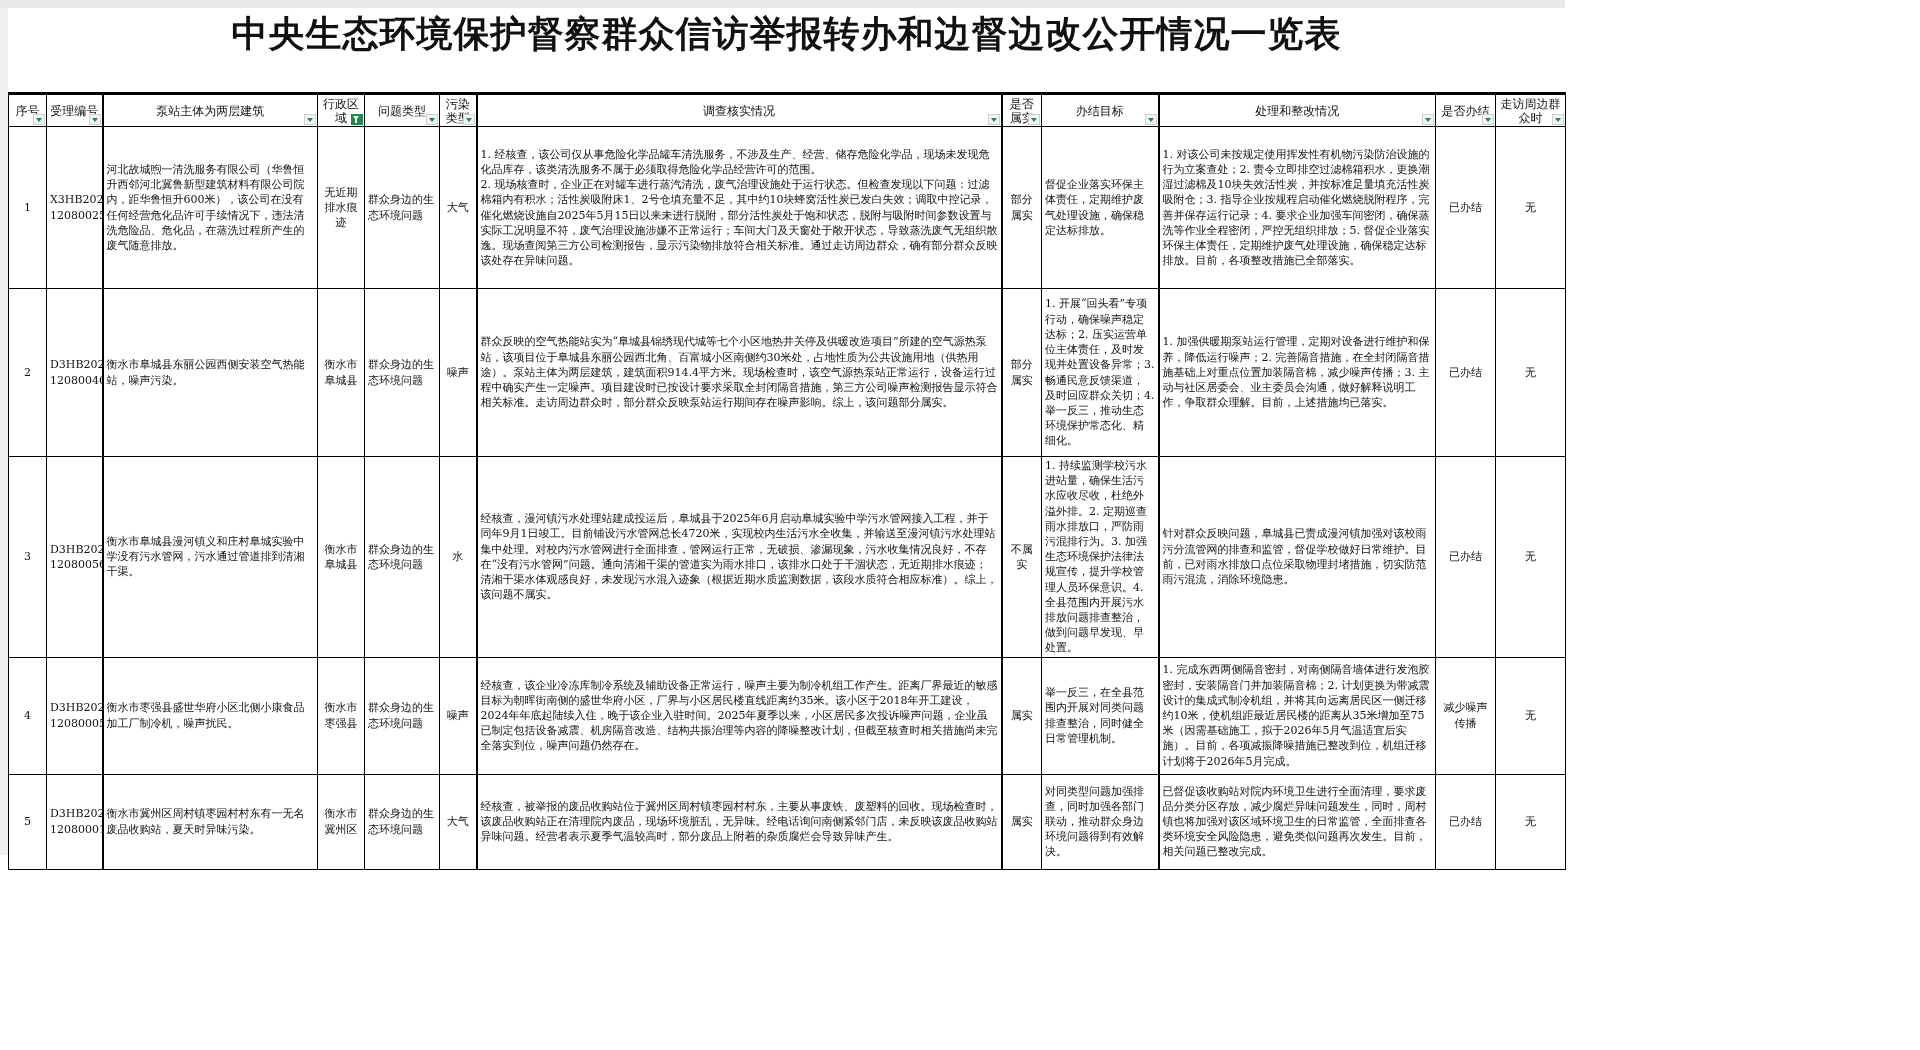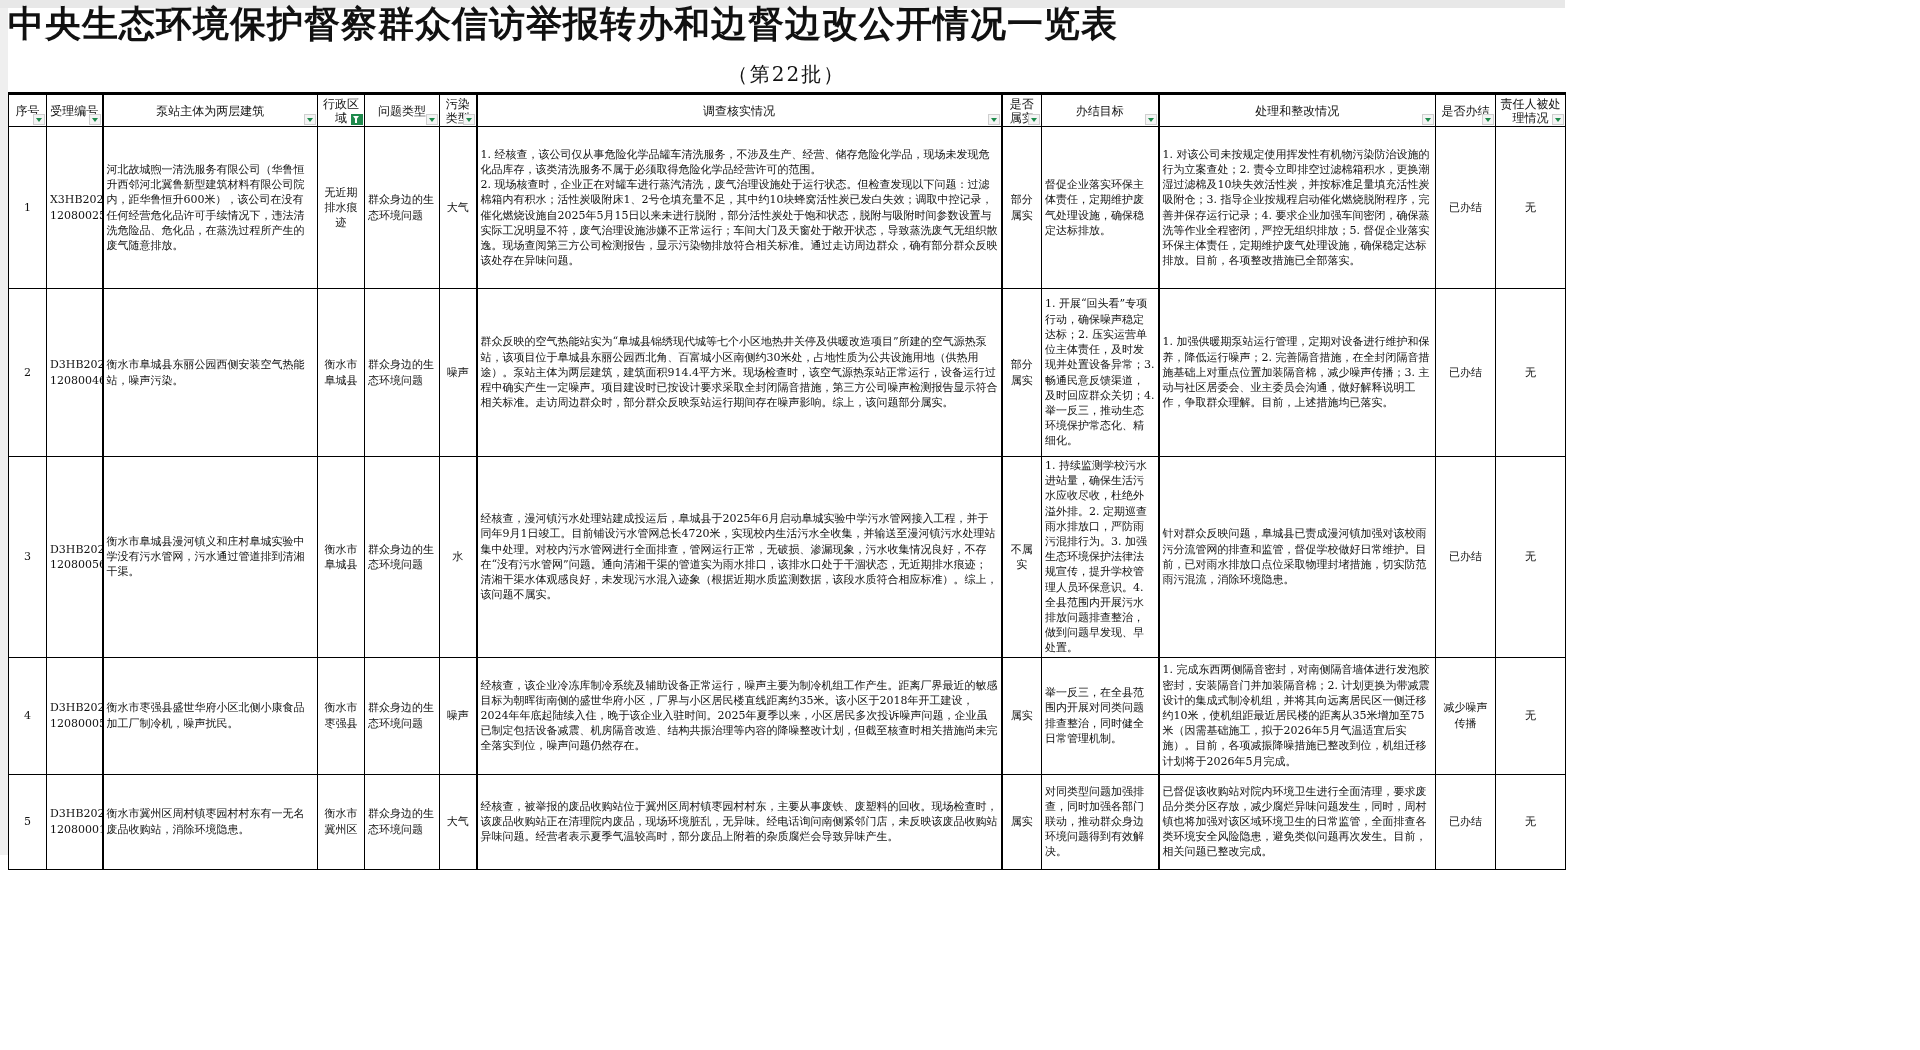--- a/index.html
+++ b/index.html
@@ -1,20 +1,20 @@
 <!DOCTYPE html>
 <html><head>
 <meta charset="utf-8">
 <style>
   html, body { margin:0; padding:0; background:#ffffff; }
   body { width:1920px; height:1050px; overflow:hidden; font-family:"DejaVu Sans","Liberation Sans",sans-serif; color:#111; position:relative; }
   .sheet { position:absolute; left:0; top:0; width:1565px; height:855px; background:#fff; }
   .topband { position:absolute; left:0; top:0; width:1565px; height:8px; background:#e8e8e8; }
   .leftband { position:absolute; left:0; top:8px; width:8px; height:847px; background:#efefef; }
-  .title { position:absolute; left:8px; top:0; width:1557px; font-family:"DejaVu Serif","Liberation Serif",serif; font-weight:bold; font-size:36px; letter-spacing:1px; line-height:46px; }
+  .title { position:absolute; left:8px; top:10px; width:1557px; text-align:center; font-family:"DejaVu Serif","Liberation Serif",serif; font-weight:bold; font-size:36px; letter-spacing:1px; line-height:46px; }
   .subtitle { position:absolute; left:8px; top:60px; width:1557px; text-align:center; font-family:"DejaVu Serif","Liberation Serif",serif; font-size:20px; line-height:28px; letter-spacing:2px; }
   table.grid { position:absolute; left:8px; top:92px; border-collapse:collapse; table-layout:fixed; width:1557px; font-family:"DejaVu Serif","Liberation Serif",serif; }
   table.grid th, table.grid td { border:1px solid #000; padding:1px 3px; vertical-align:middle; font-size:11px; line-height:15.2px; overflow:hidden; }
   table.grid thead tr { border-top:3px solid #000;padding-left:28px; }
   table.grid th { font-weight:normal; font-size:12px; line-height:14px; height:29px; position:relative; text-align:center; font-family:"DejaVu Sans","Liberation Sans",sans-serif; }
   .thick-l { border-left:2px solid #000 !important; }
   .center { text-align:center; }
   .left { text-align:left; }
   .filter-btn { position:absolute; right:1px; bottom:1px; width:12px; height:11px; background:#f4f4f4; border:1px solid #cfcfcf; box-sizing:border-box; }
   .filter-btn::after { content:""; position:absolute; left:2px; top:3px; border-left:3px solid transparent; border-right:3px solid transparent; border-top:4px solid #1e8a4c; }
@@ -23,21 +23,20 @@
   .filter-active::before { content:""; position:absolute; left:4px; top:5px; width:2px; height:4px; background:#fff; }
   .r1 td { height:159px; } .r2 td { height:165px; } .r3 td { height:195px; } .r4 td { height:114px;margin-top:20px; } .r5 td { height:92px;margin-top:32px; }
 </style>
 </head>
 <body>
 
 <div class="sheet">
   <div class="topband"></div>
   <div class="leftband"></div>
   <div class="title">中央生态环境保护督察群众信访举报转办和边督边改公开情况一览表</div>
-  <div class="subtitle">（第22批）</div>
 
   <table class="grid">
     <colgroup>
       <col style="width:38px">
         <col style="width:56px">
         <col style="width:215px">
         <col style="width:47px">
         <col style="width:75px">
         <col style="width:37px">
         <col style="width:525px">
@@ -53,21 +52,21 @@
         <th><span>受理编号</span><span class="filter-btn"></span></th>
         <th class="thick-l"><span>泵站主体为两层建筑</span><span class="filter-btn"></span></th>
         <th><span>行政区域</span><span class="filter-active"></span></th>
         <th><span>问题类型</span><span class="filter-btn"></span></th>
         <th><span>污染类型</span><span class="filter-btn"></span></th>
         <th class="thick-l"><span>调查核实情况</span><span class="filter-btn"></span></th>
         <th class="thick-l"><span>是否属实</span><span class="filter-btn"></span></th>
         <th><span>办结目标</span><span class="filter-btn"></span></th>
         <th class="thick-l"><span>处理和整改情况</span><span class="filter-btn"></span></th>
         <th><span>是否办结</span><span class="filter-btn"></span></th>
-        <th><span>责任人被处理情况</span><span class="filter-btn"></span></th>
+        <th><span>走访周边群众时</span><span class="filter-btn"></span></th>
       </tr>
     </thead>
     <tbody>
       <tr class="r1">
         <td class="center">1</td>
         <td class="center">X3HB2025 12080025</td>
         <td class="left thick-l">河北故城煦一清洗服务有限公司（华鲁恒升西邻河北冀鲁新型建筑材料有限公司院内，距华鲁恒升600米），该公司在没有任何经营危化品许可手续情况下，违法清洗危险品、危化品，在蒸洗过程所产生的废气随意排放。</td>
         <td class="center">无近期排水痕迹</td>
         <td class="left">群众身边的生态环境问题</td>
         <td class="center">大气</td>
@@ -117,21 +116,21 @@
         <td class="left thick-l">经核查，该企业冷冻库制冷系统及辅助设备正常运行，噪声主要为制冷机组工作产生。距离厂界最近的敏感目标为朝晖街南侧的盛世华府小区，厂界与小区居民楼直线距离约35米。该小区于2018年开工建设，2024年年底起陆续入住，晚于该企业入驻时间。2025年夏季以来，小区居民多次投诉噪声问题，企业虽已制定包括设备减震、机房隔音改造、结构共振治理等内容的降噪整改计划，但截至核查时相关措施尚未完全落实到位，噪声问题仍然存在。</td>
         <td class="center thick-l">属实</td>
         <td class="left">举一反三，在全县范围内开展对同类问题排查整治，同时健全日常管理机制。</td>
         <td class="left thick-l">1. 完成东西两侧隔音密封，对南侧隔音墙体进行发泡胶密封，安装隔音门并加装隔音棉；2. 计划更换为带减震设计的集成式制冷机组，并将其向远离居民区一侧迁移约10米，使机组距最近居民楼的距离从35米增加至75米（因需基础施工，拟于2026年5月气温适宜后实施）。目前，各项减振降噪措施已整改到位，机组迁移计划将于2026年5月完成。</td>
         <td class="center">减少噪声传播</td>
         <td class="center">无</td>
       </tr>
       <tr class="r5">
         <td class="center">5</td>
         <td class="center">D3HB2025 12080001</td>
-        <td class="left thick-l">衡水市冀州区周村镇枣园村村东有一无名废品收购站，消除环境隐患。</td>
+        <td class="left thick-l">衡水市冀州区周村镇枣园村村东有一无名废品收购站，夏天时异味污染。</td>
         <td class="center">衡水市冀州区</td>
         <td class="left">群众身边的生态环境问题</td>
         <td class="center">大气</td>
         <td class="left thick-l">经核查，被举报的废品收购站位于冀州区周村镇枣园村村东，主要从事废铁、废塑料的回收。现场检查时，该废品收购站正在清理院内废品，现场环境脏乱，无异味。经电话询问南侧紧邻门店，未反映该废品收购站异味问题。经营者表示夏季气温较高时，部分废品上附着的杂质腐烂会导致异味产生。</td>
         <td class="center thick-l">属实</td>
         <td class="left">对同类型问题加强排查，同时加强各部门联动，推动群众身边环境问题得到有效解决。</td>
         <td class="left thick-l">已督促该收购站对院内环境卫生进行全面清理，要求废品分类分区存放，减少腐烂异味问题发生，同时，周村镇也将加强对该区域环境卫生的日常监管，全面排查各类环境安全风险隐患，避免类似问题再次发生。目前，相关问题已整改完成。</td>
         <td class="center">已办结</td>
         <td class="center">无</td>
       </tr>

